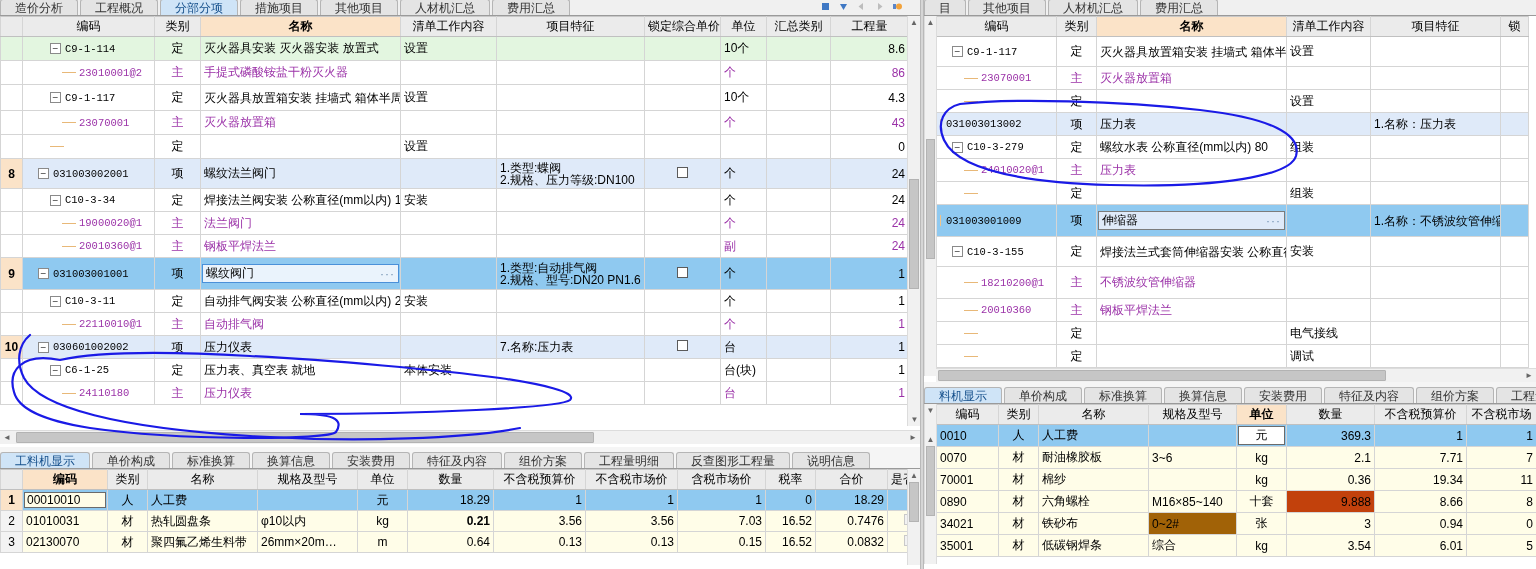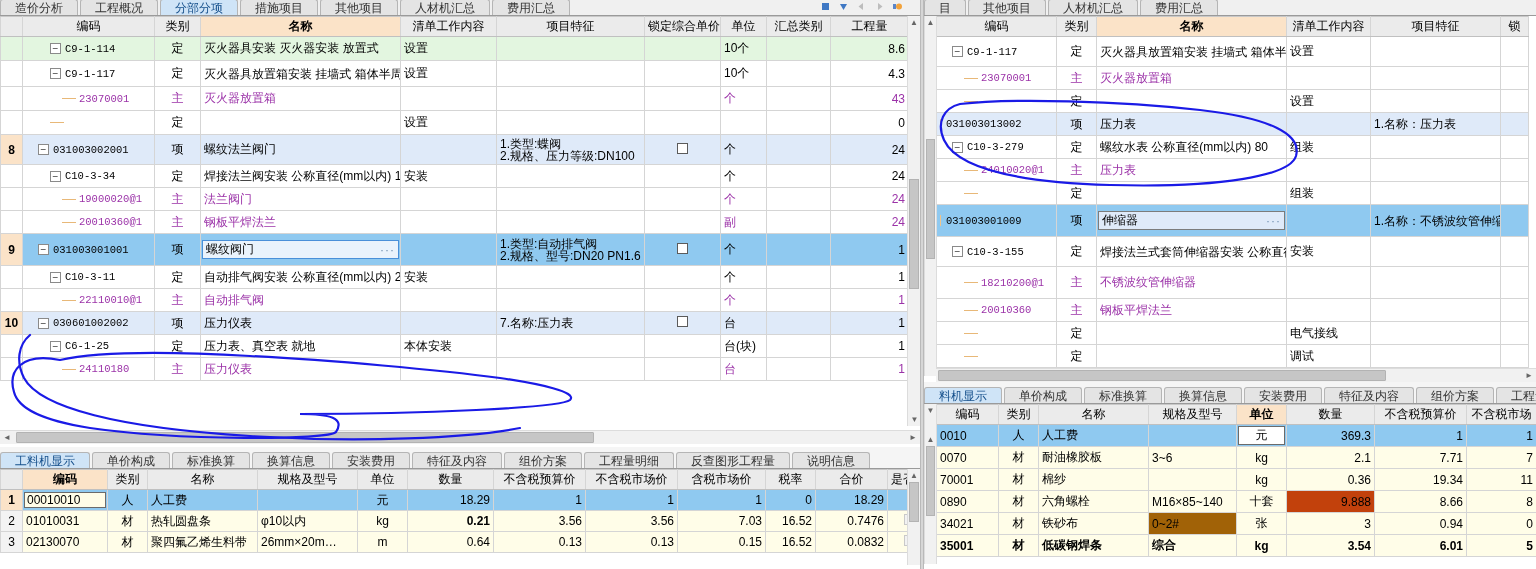--- a/index.html
+++ b/index.html
@@ -200,20 +200,40 @@
                 </div>
               </td>
               <td class="ctr">定</td>
               <td>灭火器具安装 灭火器安装 放置式</td>
               <td>设置</td>
               <td class="wrap2"></td>
               <td class="ctr"></td>
               <td>10个</td>
               <td></td>
               <td class="num">8.6</td>
+            </tr>
+            <tr class="r-white" style="height: 24px;">
+              <td class="ctr"></td>
+              <td>
+                <div class="codeline">
+                  <span class="tw"></span>
+                  <span class="tw"></span>
+                  <span class="tw"></span>
+                  <span class="leafline"></span>
+                  <span class="sm m-code">23010001@2</span>
+                </div>
+              </td>
+              <td class="ctr type-z">主</td>
+              <td style="color: rgb(155, 50, 168);">手提式磷酸铵盐干粉灭火器</td>
+              <td></td>
+              <td class="wrap2"></td>
+              <td class="ctr"></td>
+              <td style="color: rgb(155, 50, 168);">个</td>
+              <td></td>
+              <td class="num" style="color: rgb(155, 50, 168);">86</td>
             </tr>
             <tr class="r-white" style="height: 26px;">
               <td class="ctr"></td>
               <td>
                 <div class="codeline">
                   <span class="tw"></span>
                   <span class="tw"></span>
                   <span class="expander">−</span>
                   <span class="sm">C9-1-117</span>
                 </div>
@@ -907,21 +927,21 @@
               <tr style="height: 22px;">
                 <td style="background: rgb(255, 253, 232);">34021</td>
                 <td class="ctr" style="background: rgb(255, 253, 232);">材</td>
                 <td style="background: rgb(255, 253, 232);">铁砂布</td>
                 <td style="background: #a16207;">0~2#</td>
                 <td class="ctr" style="background: rgb(255, 253, 232);">张</td>
                 <td class="num" style="background: rgb(255, 253, 232);">3</td>
                 <td class="num" style="background: rgb(255, 253, 232);">0.94</td>
                 <td class="num" style="background: rgb(255, 253, 232);">0</td>
               </tr>
-              <tr style="height: 22px; font-weight: bold;">
+              <tr style="height: 22px;">
                 <td style="background: rgb(255, 253, 232);">35001</td>
                 <td class="ctr" style="background: rgb(255, 253, 232);">材</td>
                 <td style="background: rgb(255, 253, 232);">低碳钢焊条</td>
                 <td style="background: rgb(255, 253, 232);">综合</td>
                 <td class="ctr" style="background: rgb(255, 253, 232);">kg</td>
                 <td class="num" style="background: rgb(255, 253, 232);">3.54</td>
                 <td class="num" style="background: rgb(255, 253, 232);">6.01</td>
                 <td class="num" style="background: rgb(255, 253, 232);">5</td>
               </tr>
             </tbody>

